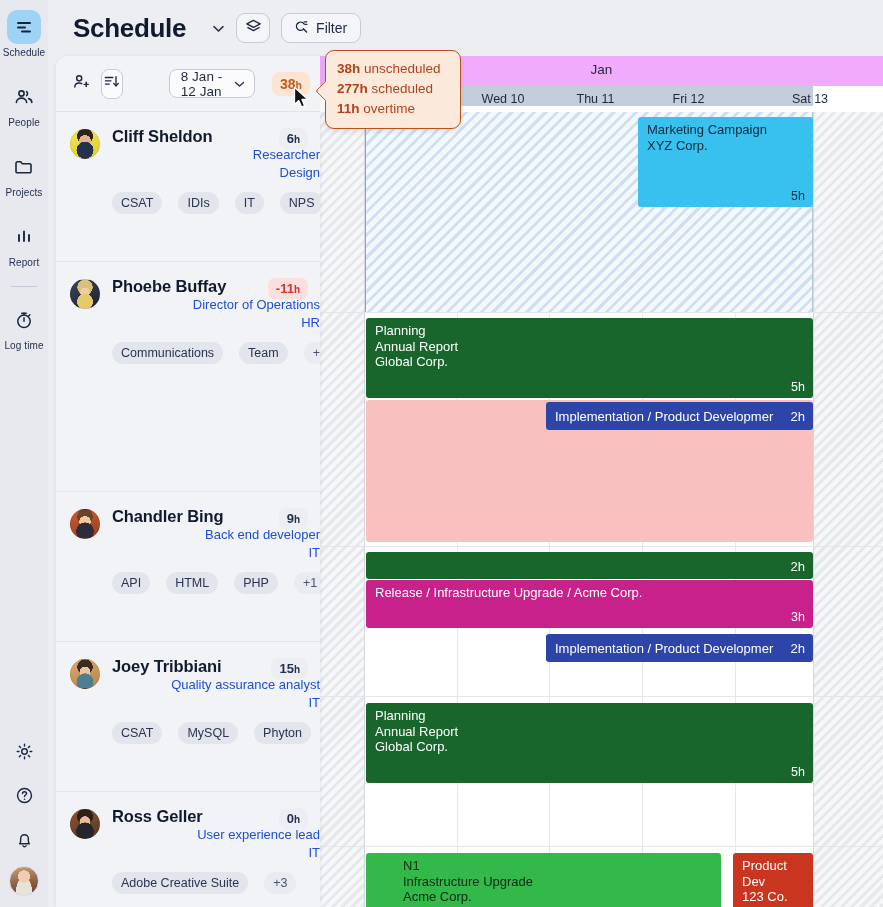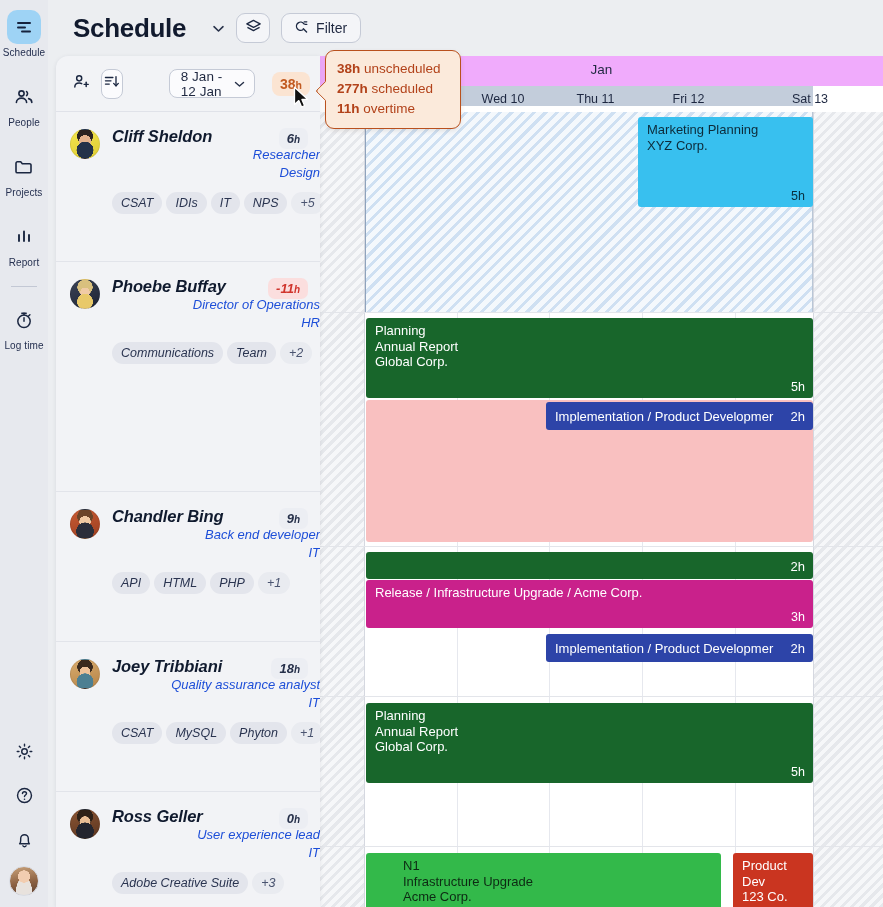--- a/index.html
+++ b/index.html
@@ -68,35 +68,34 @@
   }
   .hours-pill {
     margin-left:7px;background:#fbe4d2;color:#c25a20;border-radius:8px;
     padding:4px 8px;font-size:14px;font-weight:bold;cursor:pointer;position:relative;
   }
   .hours-pill .u { font-size:10.5px; font-weight:bold; }
 
   .person {
     padding:14px 0 0 14px; position:relative; border-bottom:1px solid #e2e4ea;
     cursor:pointer;
-    font-style:italic;
   }
   .p-top { display:flex; align-items:flex-start; }
   .avatar { width:30px;height:30px;border-radius:50%;flex:0 0 30px;margin-top:3px; border:1px solid rgba(0,0,0,.07);}
   .p-body { margin-left:12px; flex:1; }
   .p-name { font-size:16.5px; font-weight:bold; color:#101a2e; line-height:20px; letter-spacing:-.1px;}
   .p-role { font-size:13.5px; color:#3a4considerable; }
   .p-role, .p-dept { font-size:13px; color:#1d4ed8; line-height:18px;text-align:right; }
   .p-badge {
     position:absolute; right:12px; top:16px; font-size:13px; font-weight:bold;
     background:#eceef3; color:#26304a; border-radius:7px; padding:3px 8px;
   }
   .p-badge .u { font-size:10px; }
   .p-badge.neg { background:#fbdede; color:#d0342c; }
-  .tags { display:flex; gap:4px; margin:10px 0 0 42px; padding-bottom:14px; flex-wrap:nowrap; }
+  .tags { display:flex; gap:16px; margin:10px 0 0 42px; padding-bottom:14px; flex-wrap:nowrap; }
   .tag {
     background:#e3e5ec; color:#2a3450; font-size:12.5px; border-radius:12px; padding:4px 9px;
     white-space:nowrap;
   }
   .tag.more { background:#e9ebf0; color:#4a5470; }
 
   
   .cal { position:absolute; left:320px; top:56px; width:563px; height:851px; background:#fff; overflow:hidden; }
   .cal-monthrow { height:30px; position:relative; background:#f0abfc; }
   .cal-month { position:absolute; left:0; right:0; text-align:center; top:6px; font-size:13.5px; color:#1f2840; }
@@ -297,21 +296,21 @@
       <div class="row-sep" style="top:200px;"></div>
       <div class="row-sep" style="top:434px;"></div>
       <div class="row-sep" style="top:584px;"></div>
       <div class="row-sep" style="top:734px;"></div>
 
       <div class="pto" style="left:45px;top:0;width:448px;height:200px;">
         <div class="pto-label">Paid Time Off</div>
       </div>
 
       <div class="ev" style="left:318px;top:5px;width:175px;height:90px;background:#38c0ef;">
-        <div class="ev-t" style="color:#0d2b3a;">Marketing Planning
+        <div class="ev-t" style="color:#0d2b3a;">Marketing Campaign
 XYZ Corp.</div>
         <div class="ev-h" style="color:#08303f;">5h</div>
       </div>
 
       <div class="ev" style="left:46px;top:206px;width:447px;height:80px;background:#18662b;">
         <div class="ev-t">Planning
 Annual Report
 Global Corp.</div>
         <div class="ev-h">5h</div>
       </div>
@@ -452,21 +451,21 @@
     <div class="person" style="height:150px;">
       <div class="p-top">
         <div class="avatar" style="background:radial-gradient(circle at 50% 78%, #4d7f92 0 32%, rgba(0,0,0,0) 33%),radial-gradient(circle at 50% 43%, #eec29a 0 25%, rgba(0,0,0,0) 26%),radial-gradient(circle at 50% 25%, #3b2a1d 0 30%, rgba(0,0,0,0) 31%),linear-gradient(160deg,#d9ab6d,#b58448);"></div>
         <div class="p-body">
           <div class="p-name">Joey Tribbiani</div>
           <div class="p-role">Quality assurance analyst</div>
           <div class="p-dept">IT</div>
         </div>
       </div>
       <div class="p-badge">
-        <span>18</span><span class="u">h</span>
+        <span>15</span><span class="u">h</span>
       </div>
       <div class="tags">
         <span class="tag">CSAT</span>
         <span class="tag">MySQL</span>
         <span class="tag">Phyton</span>
         <span class="tag more">+1</span>
       </div>
     </div>
 
     <div class="person" style="height:150px;">

